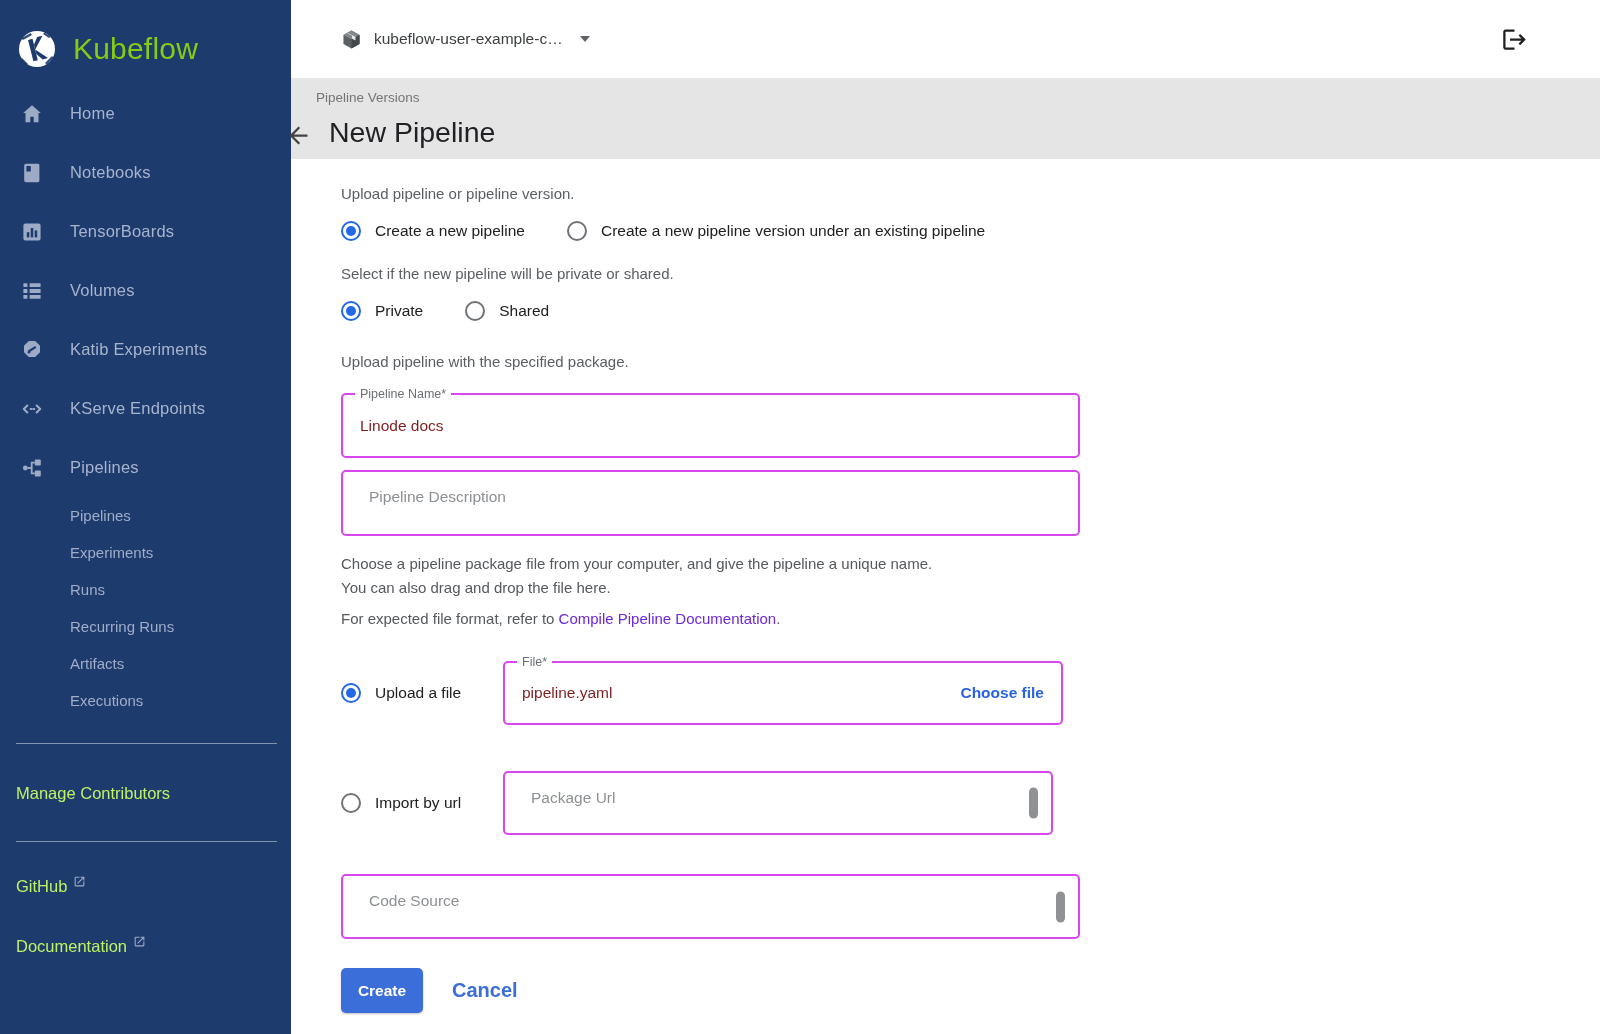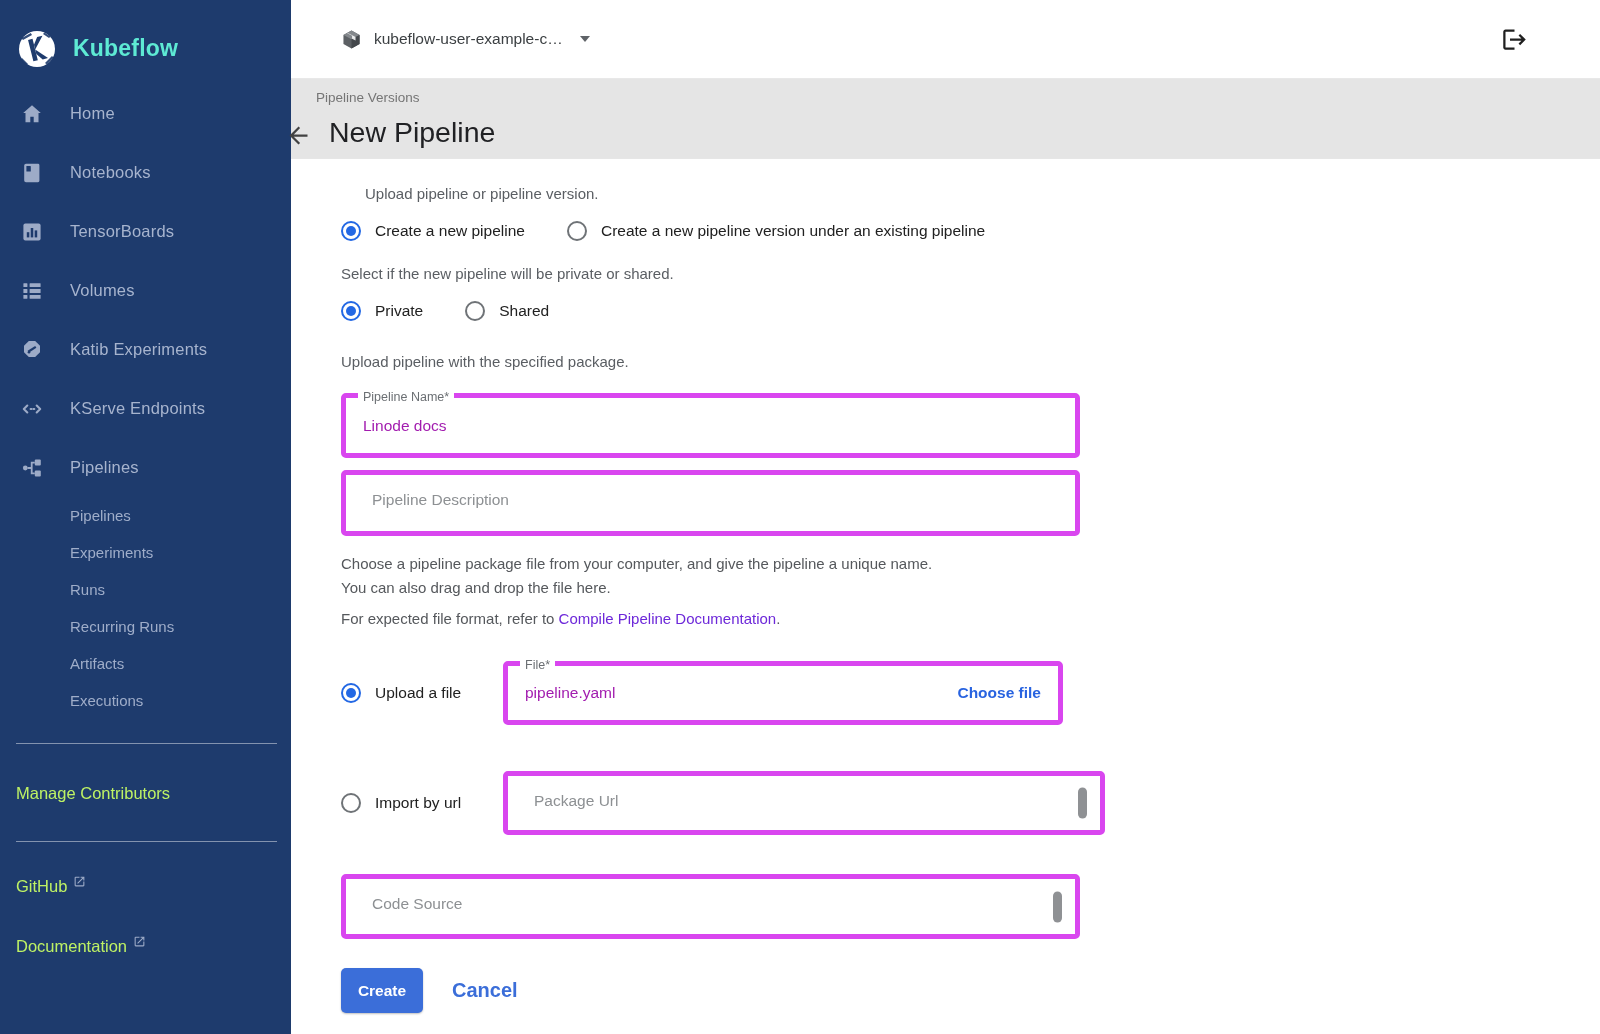--- a/index.html
+++ b/index.html
@@ -4,21 +4,21 @@
 <style>
   * { box-sizing: border-box; margin: 0; padding: 0; }
   html,body { width:1600px; height:1034px; overflow:hidden; background:#fff;
     font-family:"Liberation Sans", sans-serif; }
 
   
   .sidebar { position:absolute; left:0; top:0; width:291px; height:1034px;
     background:#1e3b6d; color:#a7b4ce; }
   .logo-row { display:flex; align-items:center; gap:15px; padding:19px 0 0 16px; height:78px; }
   .logo-mark { width:42px; height:42px; flex:0 0 auto; }
-  .logo-text { color:#5eead4; font-size:23px; font-weight:bold; letter-spacing:.2px; }
+  .logo-text { color:#84cc16; font-size:30px; font-weight:normal; letter-spacing:.2px; }
   .nav { margin-top:6px; }
   .nav-item { display:flex; align-items:center; height:59px; padding-left:20px; cursor:pointer; }
   .nav-item .ic { width:24px; height:24px; margin-right:26px; color:#9dabc7; }
   .nav-item .lbl { font-size:16.5px; color:#a7b4ce; letter-spacing:.2px; }
   .subnav .sub-item { display:flex; align-items:center; height:37px; padding-left:70px;
     font-size:15px; color:#9fadc9; cursor:pointer; }
   .side-divider { border:none; border-top:1px solid rgba(255,255,255,.45); margin:24px 14px 0 16px; }
   .side-link { display:flex; align-items:center; padding-left:16px; font-size:16.5px;
     color:#bef264; cursor:pointer; }
   .manage { height:48px; margin-top:25px; }
@@ -38,55 +38,55 @@
   .logout { width:27px; height:27px; color:#1f1f1f; cursor:pointer; }
 
   .page-header { height:80px; border-bottom:1px solid #e6e6e6; background:#e5e5e5; }
   .breadcrumb { display:inline-block; margin:11px 0 0 25px; font-size:13.5px; color:#757575; cursor:pointer; }
   .title-row { display:flex; align-items:flex-end; margin-top:10px; }
   .back-arrow { width:27px; height:27px; color:#424242; cursor:pointer; margin-left:-6px; }
   .page-title { font-size:28.5px; color:#202124; margin-left:17px; font-weight:400; }
 
   .content { padding:13px 0 0 50px; }
   .helper { font-size:15px; color:#5a5e63; }
-  .h1a { margin-top:13px;margin-left:24px; }
+  .h1a { margin-top:13px; }
   .h2a { margin-top:14px; }
   .h3a { margin-top:22px; }
   .radio-row { display:flex; align-items:center; height:40px; margin-top:9px; }
   .radio { width:20px; height:20px; border-radius:50%; border:2px solid #6f7377; position:relative;
     flex:0 0 auto; cursor:pointer; background:#fff; }
   .radio.checked { border-color:#2368e4; }
   .radio.checked::after { content:""; position:absolute; left:3px; top:3px; width:10px; height:10px;
     border-radius:50%; background:#2368e4; }
   .radio-label { font-size:15.5px; color:#212121; margin-left:14px; cursor:pointer; }
   .gap40 { margin-left:42px; }
 
-  .field { position:relative; width:739px; border:5px solid #d946ef; border-radius:5px; background:#fff; }
+  .field { position:relative; width:739px; border:2px solid #d946ef; border-radius:5px; background:#fff; }
   .float-label { position:absolute; top:-8px; left:12px; background:#fff; padding:0 5px;
     font-size:12.5px; color:#6b6f73; }
   .field input, .field textarea { width:100%; height:100%; border:none; outline:none; background:transparent;
-    font-family:"Liberation Sans", sans-serif; font-size:15.5px; color:#a21caf; resize:none; }
+    font-family:"Liberation Sans", sans-serif; font-size:15.5px; color:#7f1d1d; resize:none; }
   .field input { padding:0 17px; }
   .field textarea { padding:15px 26px 0 26px; line-height:20px; }
   .field ::placeholder { color:#8d9093; opacity:1; }
   .name-field { height:65px; margin-top:23px; }
   .desc-field { height:66px; margin-top:12px; }
   .desc-field textarea { padding-top:15px; }
   .two-line { margin-top:16px; line-height:24px; font-size:15px; color:#55585c; }
   .format-line { margin-top:10px; font-size:15px; color:#55585c; }
   .doc-link { color:#6d28d9; cursor:pointer; text-decoration:none; }
 
   .upload-row { display:flex; align-items:center; margin-top:34px; }
   .radio-cell { display:flex; align-items:center; width:162px; }
   .file-field { width:560px; height:64px; }
   .file-field input { padding-right:130px; }
   .choose-file { position:absolute; right:17px; top:50%; transform:translateY(-50%);
     color:#2863e0; font-weight:bold; font-size:15.5px; cursor:pointer; }
   .import-row { display:flex; align-items:center; margin-top:46px; }
-  .url-field { width:602px; height:64px; }
+  .url-field { width:550px; height:64px; }
   .scroll-thumb { position:absolute; right:13px; top:50%; transform:translateY(-50%);
     width:9px; height:31px; border-radius:5px; background:#8f9194; cursor:pointer; }
   .code-field { height:65px; margin-top:39px; }
 
   .actions { display:flex; align-items:center; margin-top:29px; }
   .create-btn { width:82px; height:45px; border:none; border-radius:5px; background:#3b6ed9;
     color:#fff; font-family:"Liberation Sans", sans-serif; font-size:15.5px; font-weight:bold;
     cursor:pointer; box-shadow:0 1px 2px rgba(0,0,0,.25); }
   .cancel-btn { margin-left:29px; color:#3b6ed9; font-size:20px; font-weight:bold; cursor:pointer; }
 </style>

